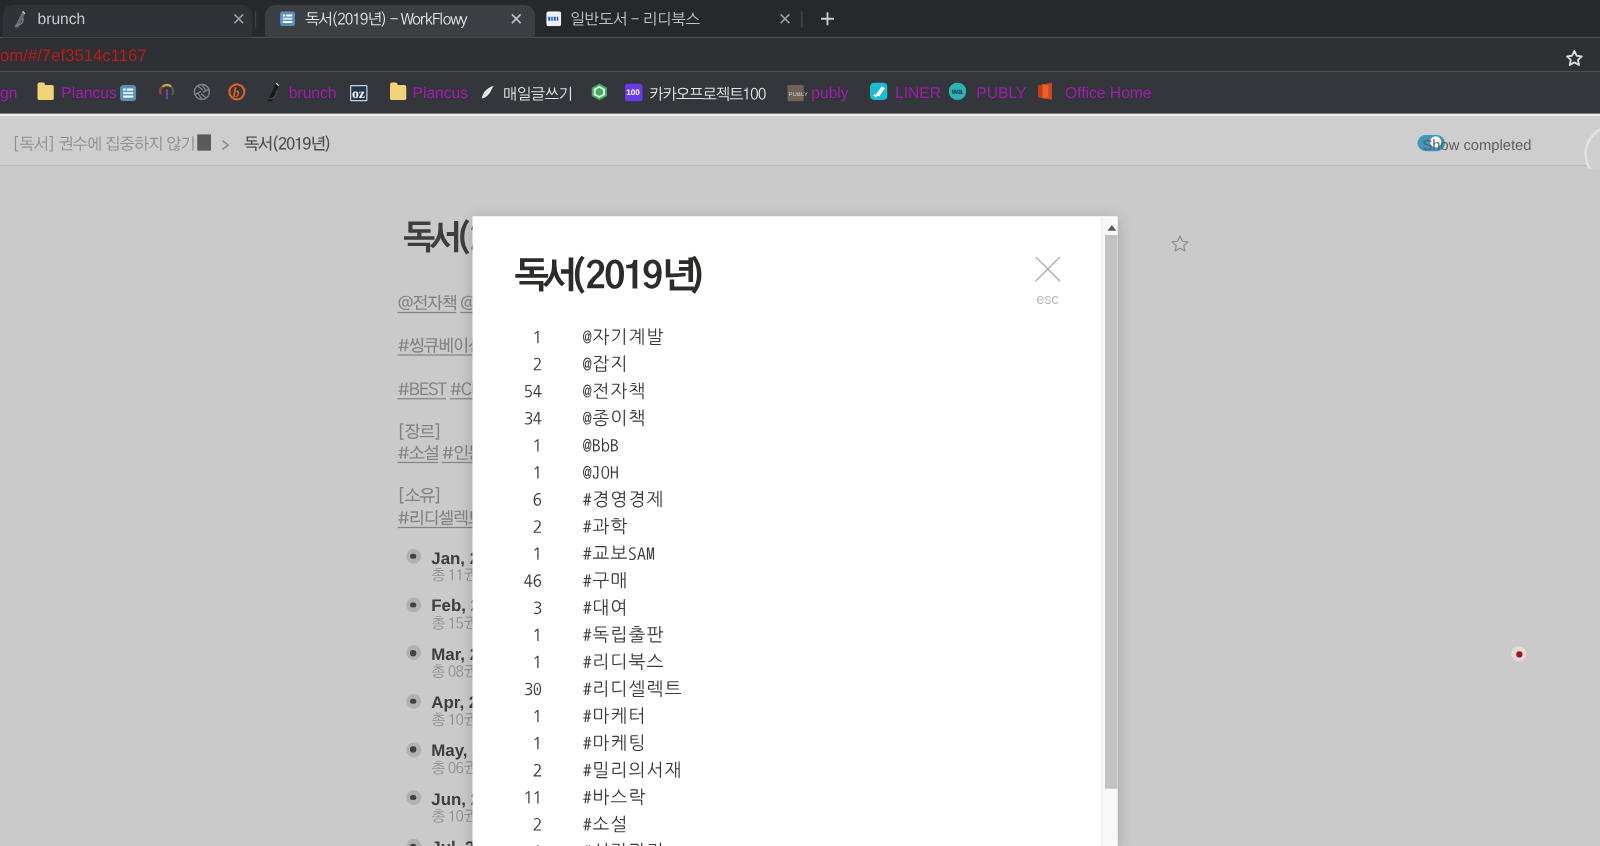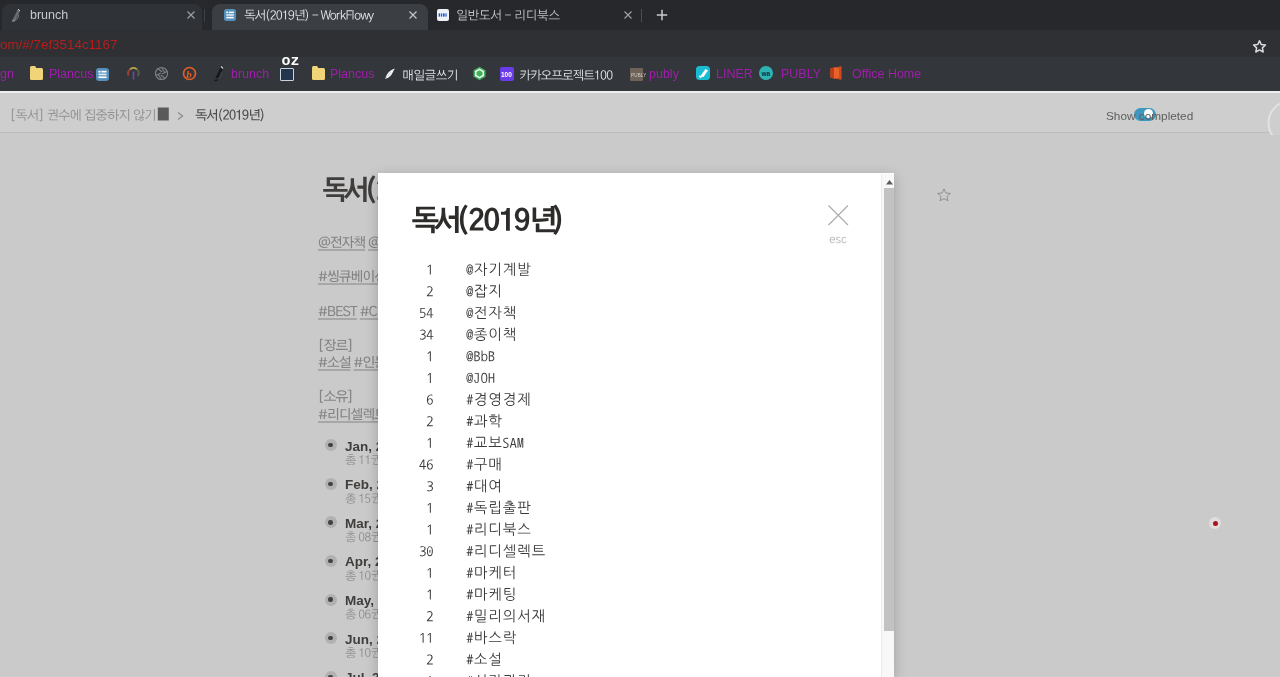--- a/index.html
+++ b/index.html
@@ -94,21 +94,21 @@
     <circle cx="7.5" cy="7.5" r="6" fill="none" stroke="#dd5f28" stroke-width="1.7"></circle>
     <text x="4.2" y="11.8" font-family="Liberation Serif" font-size="11" font-style="italic" font-weight="bold" fill="#dd5f28">b</text>
   </svg>
 <svg class="abs" style="left:211px;top:65px" width="14" height="17" viewBox="0 0 14 17">
     <path d="M3 16 L10 1.5 L12 3.5 L6.5 16 Z" fill="#17181a"></path>
     <path d="M10 1.5 L12 3.5" stroke="#d8dadc" stroke-width="1.1" fill="none"></path>
     <path d="M3.8 14 C8.5 14.5 11 11 10 7.5" stroke="#46494d" stroke-width="1.1" fill="none"></path>
   </svg>
 <span class="bk" style="left:231px">brunch</span>
 <div class="abs" style="left:280px;top:68px;width:14px;height:13px;background:#23344d;border:1px solid #c9d4e2;border-radius:1px"></div>
-<span class="abs" style="left:281.5px;top:53px;font-size:15px;font-weight:bold;color:#fff;font-family:Liberation Mono, monospace">oz</span>
+<span class="abs" style="left:281.5px;top:69px;font-size:11px;font-weight:bold;color:#fff;font-family:Liberation Serif, serif">oz</span>
 <div class="fold" style="left:312px"></div>
 <span class="bk" style="left:330px">Plancus</span>
 <svg class="abs" style="left:384px;top:67px" width="13" height="13" viewBox="0 0 13 13">
     <path d="M1.5 11.5 C2 8 5 3 11 1.5 C9 4 8.5 8 4.5 10.5 C3.5 11.2 2.3 11.5 1.5 11.5 Z" fill="#f2f4f6"></path>
     <path d="M1.5 11.5 L7 5" stroke="#c8ccd2" stroke-width="0.8"></path>
   </svg>
 <svg class="abs" style="left:472px;top:66px" width="15" height="15" viewBox="0 0 15 15">
     <path d="M7.5 0.8 L13.6 4.2 L13.6 10.8 L7.5 14.2 L1.4 10.8 L1.4 4.2 Z" fill="#3fae5a"></path>
     <path d="M7.5 2.6 L12 5.1 L12 9.9 L7.5 12.4 L3 9.9 L3 5.1 Z" fill="#eaf6ee"></path>
     <path d="M7.5 4.2 L10.5 5.9 L10.5 9.1 L7.5 10.8 L4.5 9.1 L4.5 5.9 Z" fill="#3fae5a"></path>
@@ -136,21 +136,21 @@
   </svg>
 <span class="bk" style="left:852px">Office Home</span>
 
 <div id="wstrip"></div>
 <div id="header"></div>
 <svg class="abs" style="left:176px;top:111px" width="9" height="10" viewBox="0 0 9 10">
     <path d="M2 1.5 L6.5 5 L2 8.5" stroke="#8f8f8f" stroke-width="1.4" fill="none"></path>
   </svg>
 <div class="abs" style="left:1134px;top:108px;width:22px;height:12.5px;background:#3e97be;border-radius:7px"></div>
 <div class="abs" style="left:1144px;top:109.3px;width:9px;height:9px;background:#fbfbfb;border-radius:50%"></div>
-<span class="abs" style="left:1106px;top:108.5px;font-size:11.8px;color:#5e5e5e">Show completed</span>
+<span class="abs" style="left:1138px;top:108.5px;font-size:11.8px;color:#5e5e5e">Show completed</span>
 <svg class="abs" style="left:1264px;top:98px" width="16" height="50" viewBox="0 0 16 50">
     <circle cx="26.5" cy="25" r="22" fill="#cecece" stroke="#e2e2e2" stroke-width="2"></circle>
   </svg>
 
 <div id="content"></div>
 <svg class="abs" style="left:936px;top:187px" width="16" height="16" viewBox="0 0 24 24">
     <path d="M12 2.8 L14.8 9 L21.5 9.7 L16.5 14.2 L17.9 20.8 L12 17.4 L6.1 20.8 L7.5 14.2 L2.5 9.7 L9.2 9 Z" fill="none" stroke="#8d8d8d" stroke-width="1.4" stroke-linejoin="round"></path>
   </svg>
 
 <div class="bullet" style="left:324.5px;top:439.2px"></div>

